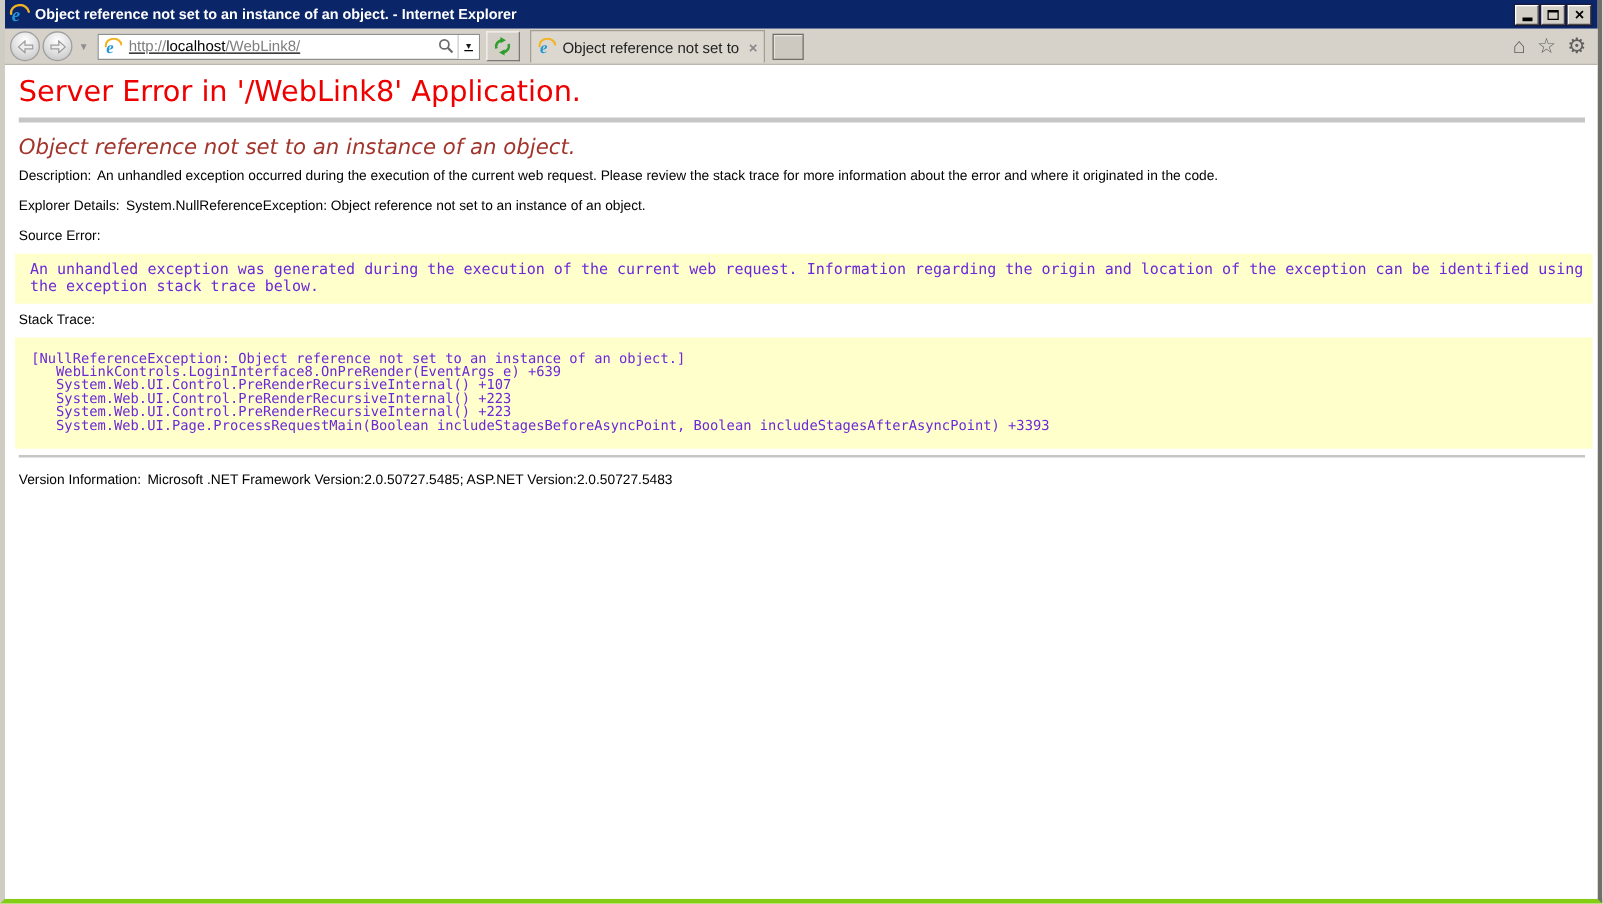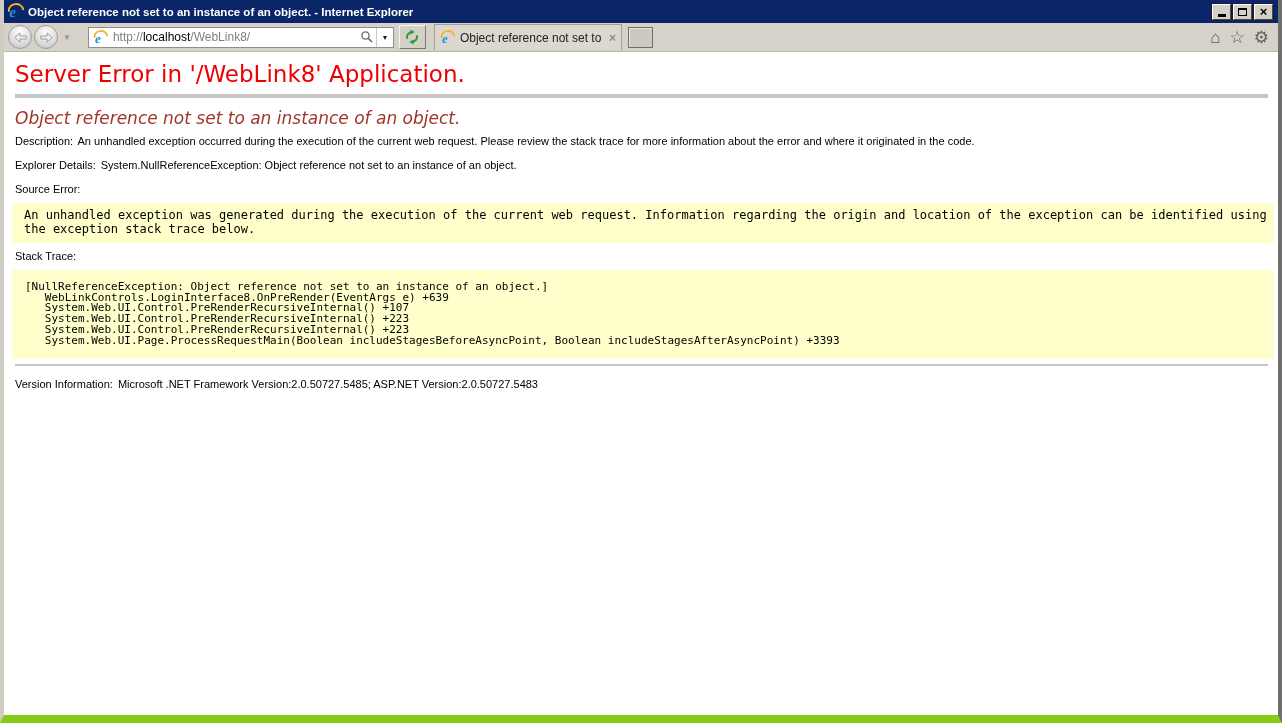--- a/index.html
+++ b/index.html
@@ -7,21 +7,21 @@
   body {
     width:1282px; height:723px; overflow:hidden;
     background:#fff;
     font-family:"Liberation Sans", sans-serif;
   }
   .window {
     width:1282px; height:723px;
     display:flex; flex-direction:column;
     border-left:4px solid #cfccc3;
     border-right:4px solid #716f69;
-    border-bottom:8px solid #84cc16;
+    border-bottom:4px solid #84cc16;
     background:#fff;
   }
   
   .titlebar {
     flex:0 0 23px; height:23px;
     background:#0b2569;
     display:flex; align-items:center;
     padding:0 3px 0 3px;
   }
   .ie16 { width:17px; height:17px; flex:0 0 auto; }
@@ -52,21 +52,21 @@
     background:radial-gradient(circle at 50% 30%, #ffffff, #dedede 55%, #bdbdbd 100%);
     border:1px solid #9d9d9d;
     display:flex; align-items:center; justify-content:center;
     margin-right:2px; flex:0 0 auto;
   }
   .nav-drop { font-size:8px; color:#8f8f8f; margin:0 4px 0 3px; }
   .addr {
     width:306px; height:21px; background:#fff;
     border:1px solid #8e9090;
     display:flex; align-items:center;
-    padding-left:4px; margin-left:13px; flex:0 0 auto;
+    padding-left:4px; margin-left:3px; flex:0 0 auto;text-decoration:underline;
   }
   .addr .ie16 { width:15px; height:15px; }
   .url { font-size:12px; flex:1 1 auto; white-space:nowrap; overflow:hidden; margin-left:5px; }
   .url .dim { color:#7f7f7f; }
   .url .host { color:#000; }
   .addr-search { display:flex; align-items:center; margin:0 2px; }
   .addr-drop {
     width:17px; height:19px; border-left:1px solid #c9c9c9;
     display:flex; align-items:center; justify-content:center;
     font-size:7px; color:#1a1a1a; background:#fff;
@@ -119,21 +119,21 @@
   }
   .meta { font-size:11px; line-height:13px; margin:0 10px 0 11px; }
   .meta b { font-weight:normal; margin-right:2px; }
   .m-desc   { margin-top:7px; }
   .m-exc    { margin-top:11px; }
   .m-src    { margin-top:11px; }
   .m-stack  { margin-top:7px; }
   .m-ver    { margin-top:12px; }
   .codebox { background:#ffffcc; margin:7px 4px 0 8px; }
   .codebox pre {
-    margin:0; font-family:"DejaVu Sans Mono", monospace; color:#000000;
+    margin:0; font-family:"DejaVu Sans Mono", monospace; color:#6d28d9;
   }
   .codebox.source pre {
     font-size:12px; line-height:13.5px;
     padding:6px 2px 7px 12px;
     white-space:pre-wrap; word-wrap:break-word;
   }
   .codebox.stack pre {
     font-size:11px; line-height:10.7px;
     padding:12px 10px 13px 13px;
     white-space:pre; overflow:hidden;

